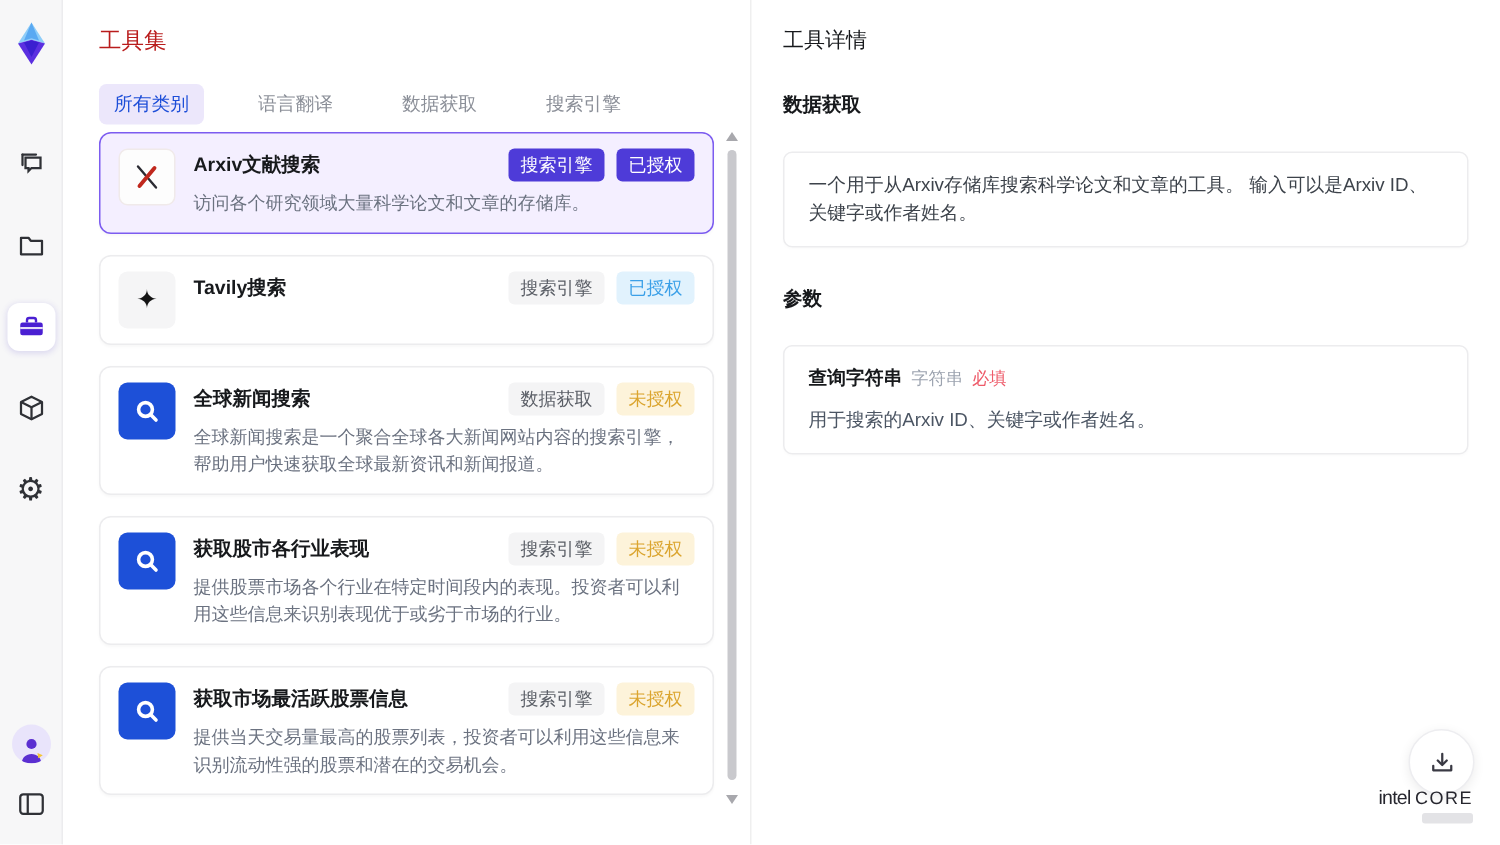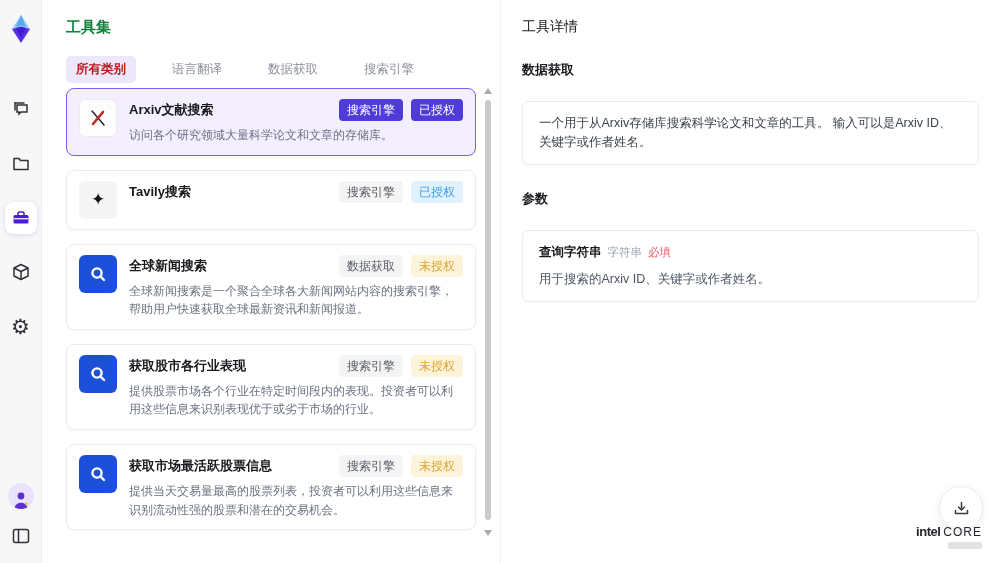--- a/index.html
+++ b/index.html
@@ -11,24 +11,24 @@
   .rail-logo { width:34px; height:34px; margin-top:12px; }
   .rail-icons { display:flex; flex-direction:column; align-items:center; gap:22px; margin-top:48px; }
   .rail-btn { width:32px; height:32px; display:flex; align-items:center; justify-content:center; border-radius:8px; cursor:pointer; }
   .rail-btn.active { background:#ffffff; box-shadow:0 1px 4px rgba(80,60,200,.18); }
   .rail-bottom { position:absolute; bottom:14px; left:0; width:42px; display:flex; flex-direction:column; align-items:center; gap:14px; }
   .avatar-chip { width:26px; height:26px; border-radius:50%; background:#e9e4fb; display:flex; align-items:flex-end; justify-content:center; overflow:hidden; position:relative; }
   .gear-glyph { font-size:21px; line-height:1; color:#2f3136; }
 
   
   .list-panel { position:absolute; left:42px; top:0; width:458px; height:563px; background:#fff; }
-  .page-title { position:absolute; left:24px; top:18px; font-size:15px; font-weight:bold; color:#15803d; }
+  .page-title { position:absolute; left:24px; top:18px; font-size:15px; font-weight:normal; color:#b91c1c; }
   .tabs { position:absolute; left:24px; top:56px; display:flex; align-items:center; gap:26px; }
   .tab { font-size:12.5px; color:#8b8f98; cursor:pointer; padding:5px 10px; border-radius:5px; white-space:nowrap; }
-  .tab.active { background:#ece7fb; color:#b91c1c; font-weight:bold; }
+  .tab.active { background:#ece7fb; color:#1d4ed8; font-weight:normal; }
 
   .cards { position:absolute; left:24px; top:88px; width:410px; display:flex; flex-direction:column; gap:14px; }
   .card { background:#fff; border:1px solid #ececee; border-radius:8px; padding:10px 12px; display:flex; gap:12px; cursor:pointer; box-shadow:0 1px 2px rgba(0,0,0,.03); }
   .card.selected { background:#f4efff; border:1.5px solid #7c5cf0; }
   .icon-tile { width:38px; height:38px; border-radius:6px; flex:none; display:flex; align-items:center; justify-content:center; }
   .tile-arxiv { background:#fdfdfd; border:1px solid #f0eaea; }
   .tile-gray { background:#f5f5f6; }
   .tile-blue { background:#1d50d8; }
   .star-glyph { font-size:17px; color:#141414; line-height:1; }
   .card-body { flex:1; min-width:0; }
@@ -57,21 +57,21 @@
   .param-line { display:flex; align-items:baseline; gap:6px; }
   .param-name { font-size:12.5px; font-weight:bold; color:#17191c; }
   .param-type { font-size:11.5px; color:#9ca3af; }
   .param-req { font-size:11.5px; color:#ee5b6a; }
   .param-desc { margin-top:9px; font-size:12.5px; color:#4b5563; }
 
   
   .dl-btn { position:absolute; right:17px; top:486px; width:44px; height:44px; border-radius:50%; background:#fff; border:1px solid #ededf0; box-shadow:0 2px 8px rgba(0,0,0,.08); display:flex; align-items:center; justify-content:center; cursor:pointer; }
   .intel { position:absolute; right:18px; top:524px; text-align:right; }
   .intel-row { font-size:13px; color:#26262e; }
-  .intel-word { font-weight:bold; letter-spacing:-0.5px; }
+  .intel-word { font-weight:normal; letter-spacing:-0.5px; }
   .core-word { font-size:12px; letter-spacing:1px; margin-left:3px; }
   .ultra-bar { margin-top:3px; margin-left:auto; width:34px; height:7px; border-radius:2px; background:#e3e3e6; }
 
   svg { display:block; }
 </style>
 </head>
 <body>
 
 <div class="rail">
   <div class="rail-logo">

